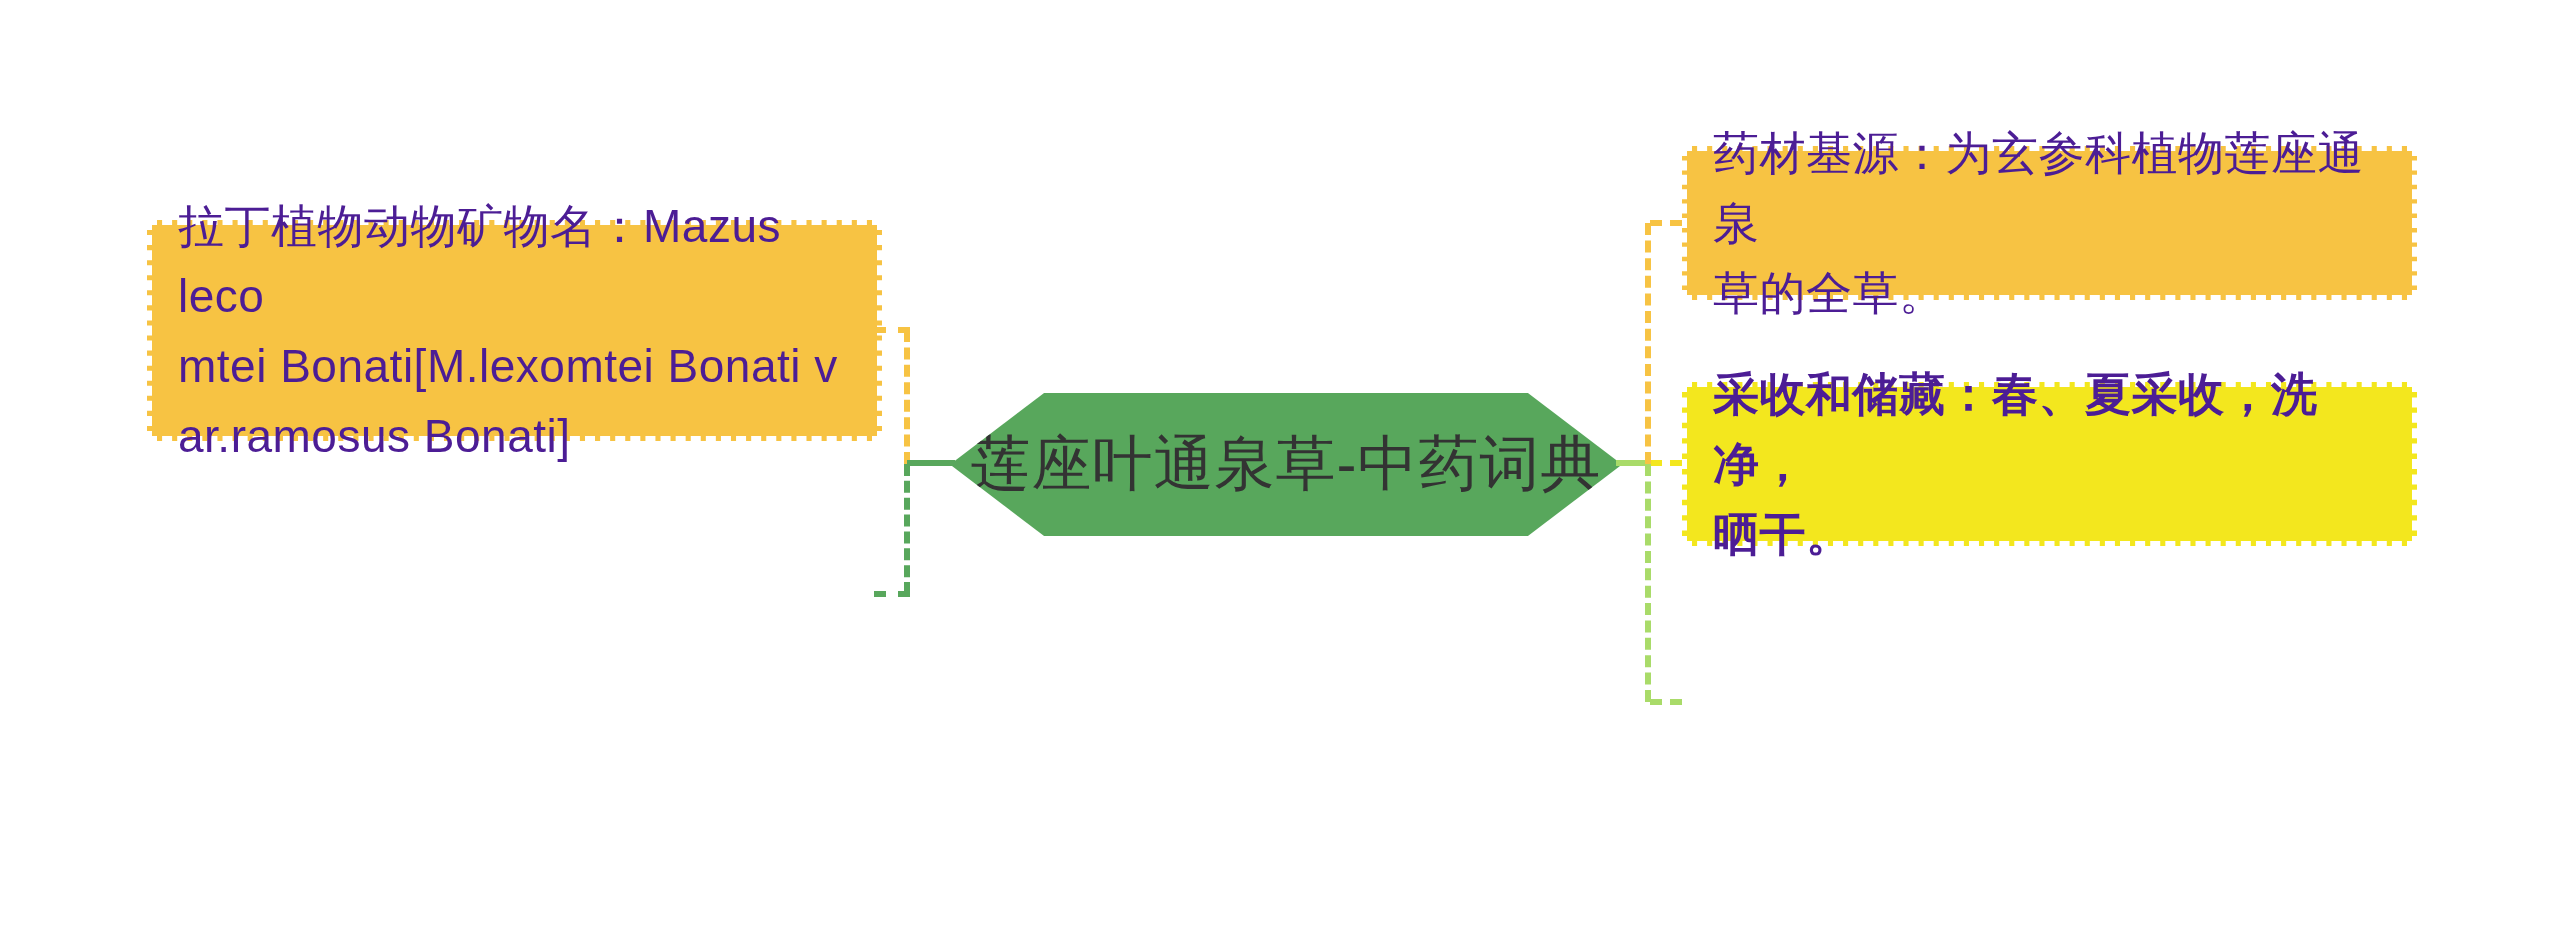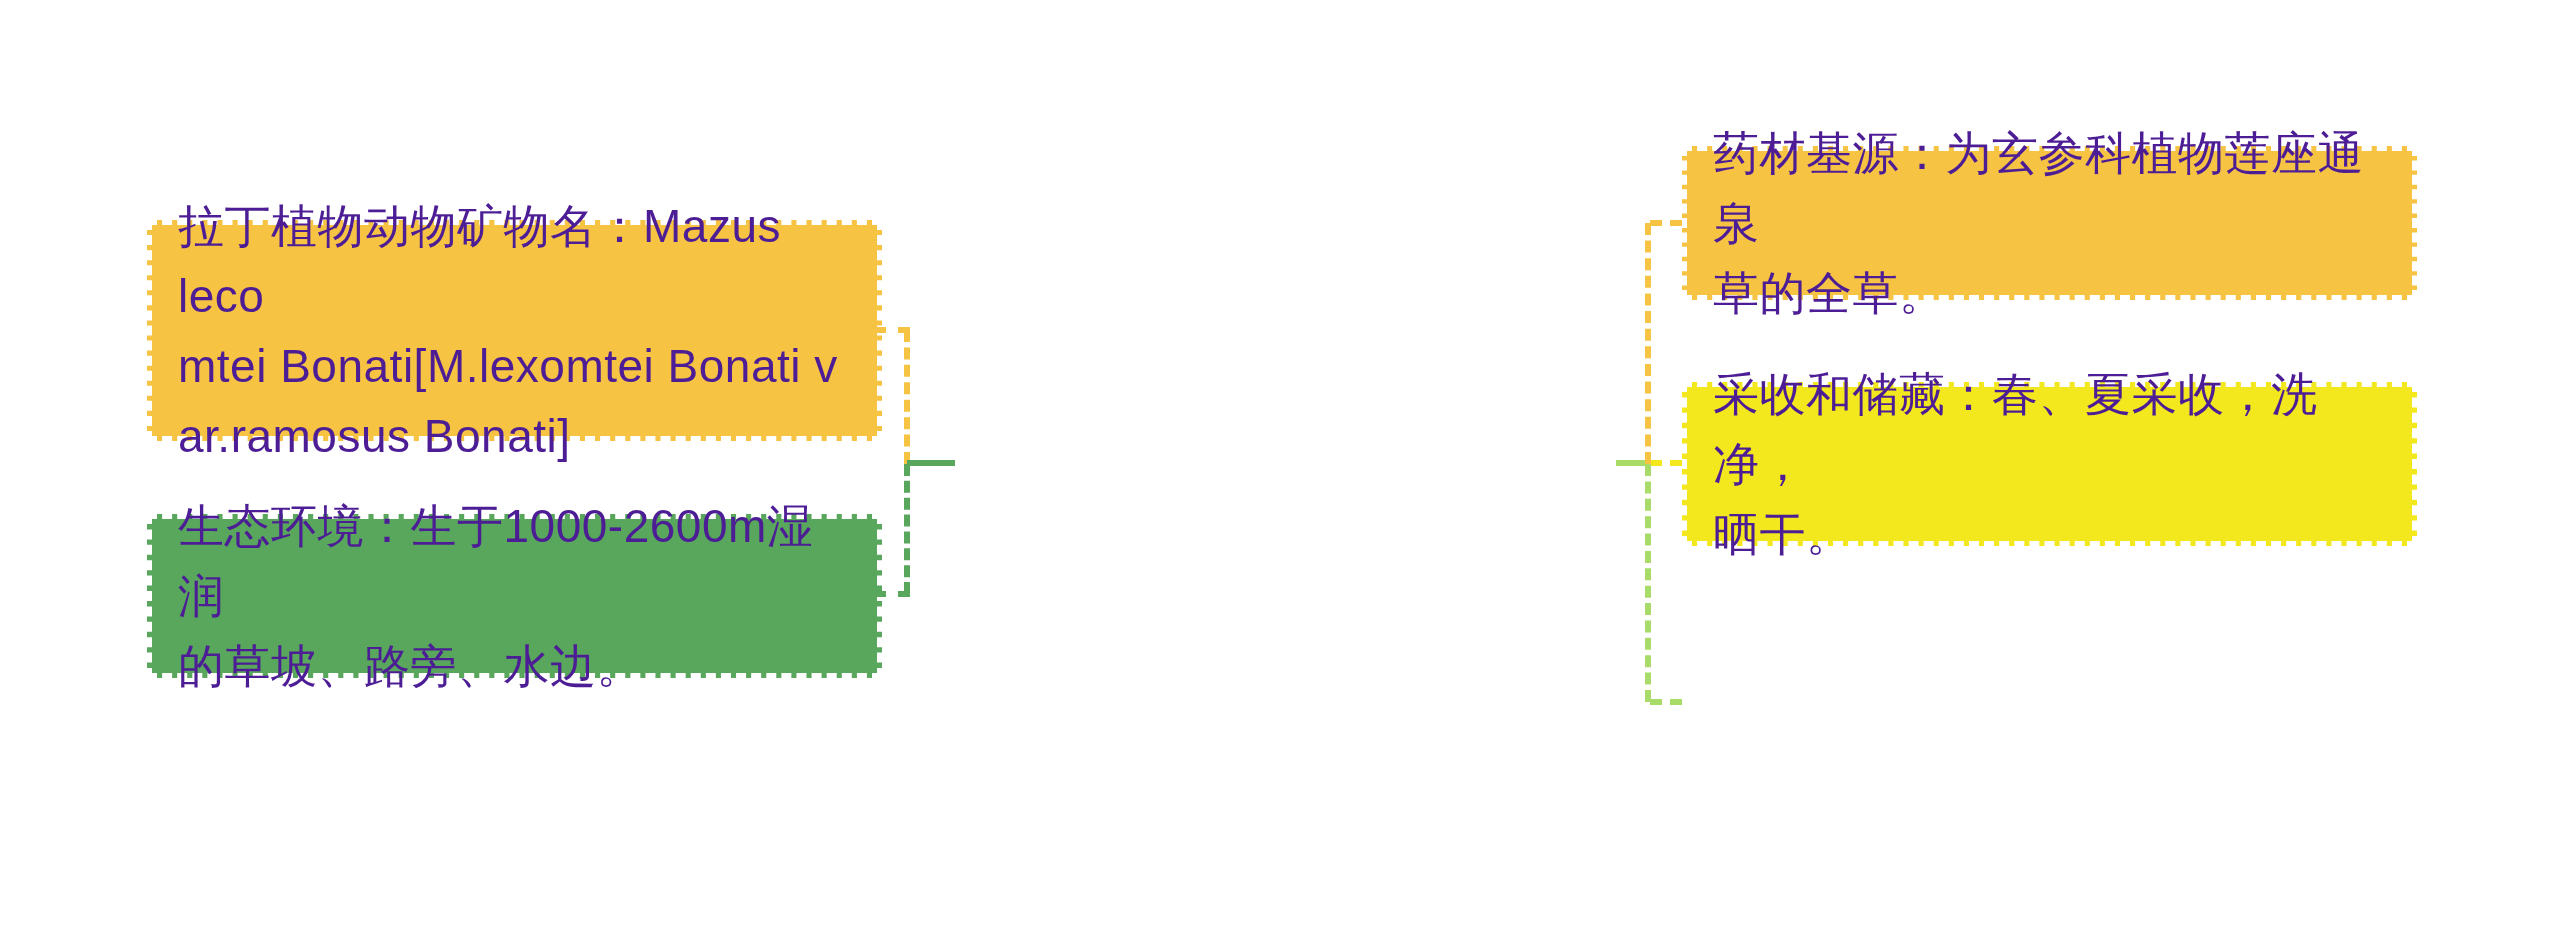--- a/index.html
+++ b/index.html
@@ -57,36 +57,35 @@
 <body>
 
 <div class="canvas">
 
   <div class="box orange" style="left:147px;top:220px;width:735px;height:221px;">
     <div class="node-text">拉丁植物动物矿物名：Mazus leco
 mtei Bonati[M.lexomtei Bonati v
 ar.ramosus Bonati]</div>
   </div>
 
-  <div class="box green" style="left:147px;top:514px;width:735px;height:164px;">
-    <div class="node-text">生态环境：生于1000-2600m湿润
-的草坡、路旁、水边。</div>
-  </div>
 
   <div class="box orange" style="left:1682px;top:146px;width:735px;height:154px;">
     <div class="node-text">药材基源：为玄参科植物莲座通泉
 草的全草。</div>
   </div>
 
-  <div class="box yellow" style="left:1682px;top:382px;width:735px;height:164px;">
+  <div class="box yellow" style="left:1682px;top:382px;width:735px;height:164px;font-weight:bold;">
     <div class="node-text">采收和储藏：春、夏采收，洗净，
 晒干。</div>
   </div>
 
 
+  <div class="hex">
+    <span class="hex-text">莲座叶通泉草-中药词典</span>
+  </div>
 
   <div class="hdash c-orange" style="left:874px;top:327px;width:36px;"></div>
   <div class="vdash c-orange" style="left:904px;top:330px;height:134px;"></div>
   <div class="vdash c-green" style="left:904px;top:464px;height:130px;"></div>
   <div class="hdash c-green" style="left:874px;top:591px;width:36px;"></div>
   <div class="solid s-green" style="left:907px;top:460px;width:48px;"></div>
 
   <div class="solid s-lgreen" style="left:1616px;top:460px;width:36px;"></div>
   <div class="hdash c-yellow" style="left:1650px;top:460px;width:32px;"></div>
   <div class="vdash c-orange" style="left:1645px;top:223px;height:241px;"></div>

